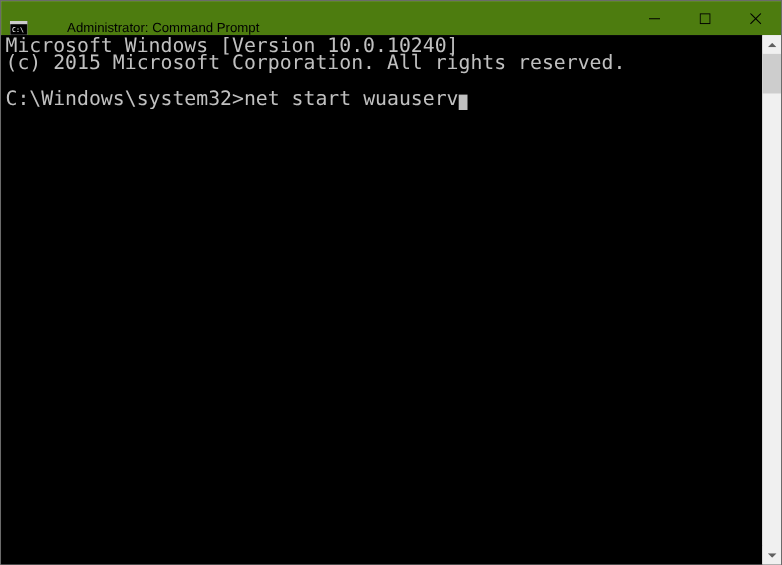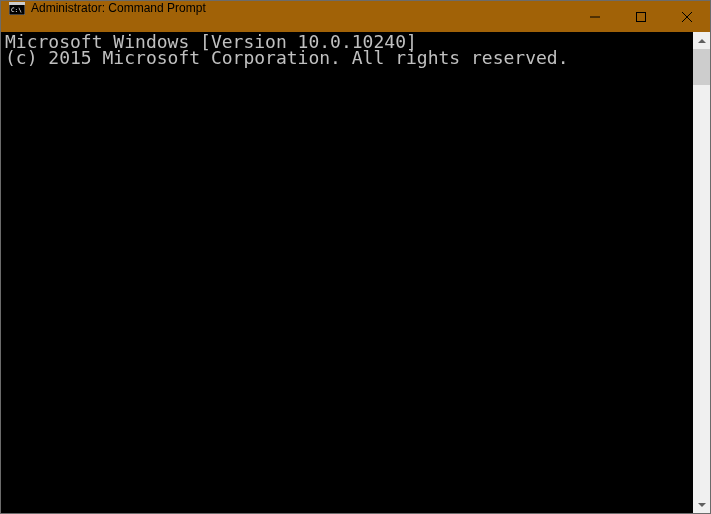--- a/index.html
+++ b/index.html
@@ -17,24 +17,25 @@
     .window {
       width: 711px;
       height: 514px;
       border: 1px solid #6b6b6b;
       display: flex;
       flex-direction: column;
       background: #fff;
     }
     .titlebar {
       height: 31px;
-      background: #a16207;
+      background: #4d7c0f;
       display: flex;
-      align-items: flex-start;
+      align-items: flex-end;
       flex-shrink: 0;
+      gap: 30px;
     }
     .titlebar-icon {
       width: 16px;
       height: 14px;
       margin-left: 8px;
       margin-right: 6px;
       display: flex;
       align-items: center;
       justify-content: center;
     }
@@ -154,21 +155,21 @@
           <line x1="0" y1="0" x2="10" y2="10"></line>
           <line x1="10" y1="0" x2="0" y2="10"></line>
         </svg>
       </div>
     </div>
   </div>
   <div class="terminal-wrap">
     <div class="terminal"><span>Microsoft Windows [Version 10.0.10240]</span>
 <span>(c) 2015 Microsoft Corporation. All rights reserved.</span>
 
-</div>
+<span class="prompt-line"><span>C:\Windows\system32&gt;</span><span>net start wuauserv</span><span class="cursor"></span></span></div>
     <div class="scrollbar">
       <div class="scroll-btn">
         <svg width="8" height="4" viewBox="0 0 8 4">
             <polygon points="4,0 8,4 0,4"></polygon>
           </svg>
       </div>
       <div class="scroll-track">
         <div class="scroll-thumb"></div>
       </div>
       <div class="scroll-btn">

